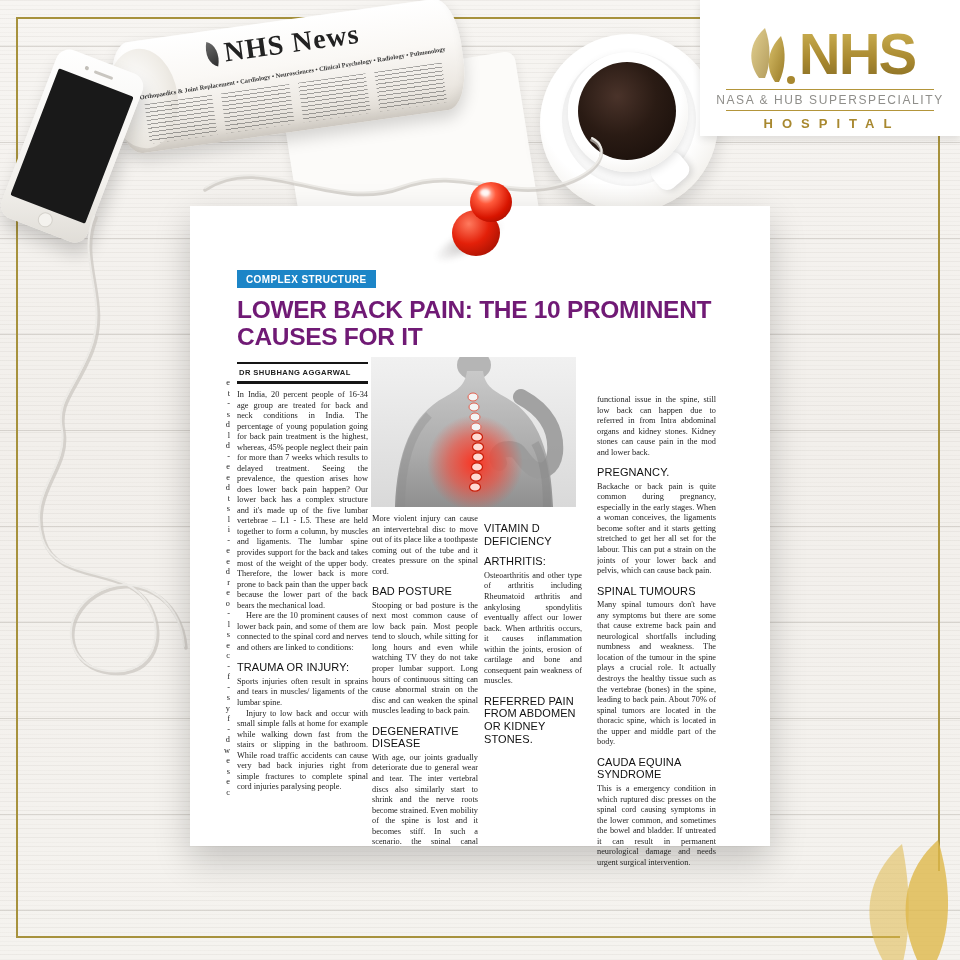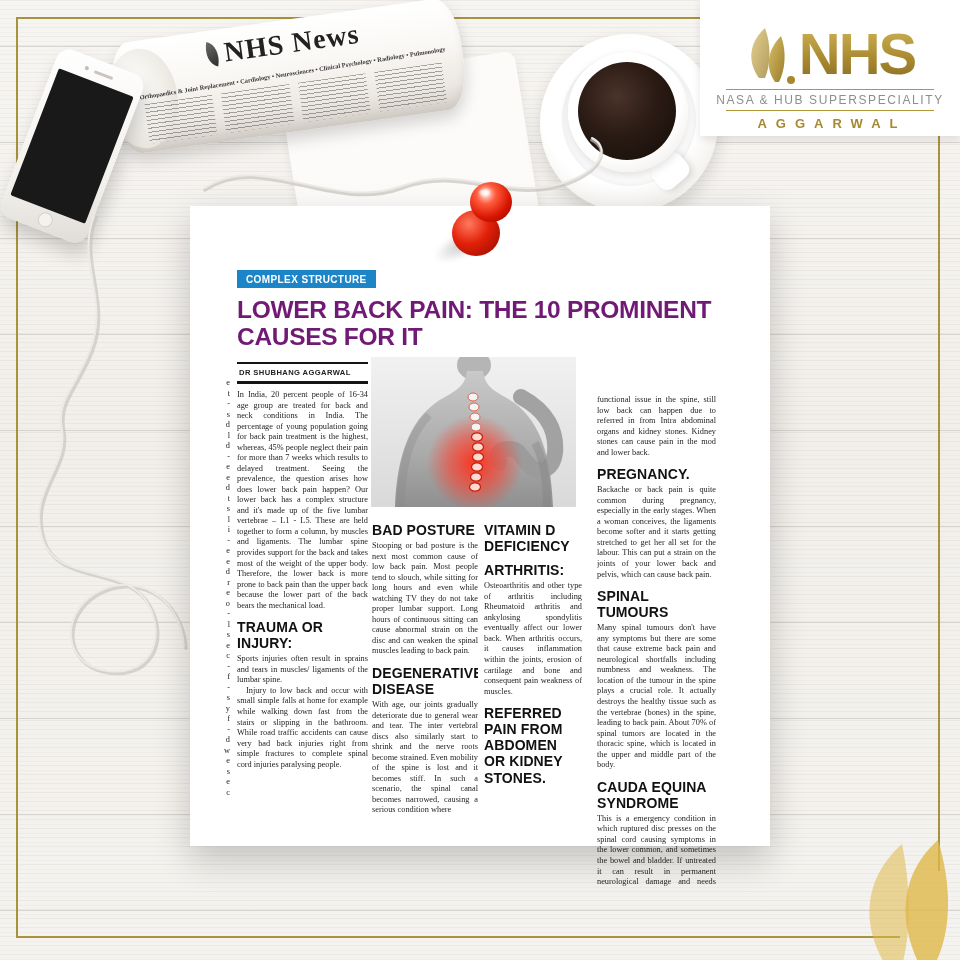--- a/index.html
+++ b/index.html
@@ -75,21 +75,21 @@
     font-weight:800;color:#701a75;letter-spacing:-.3px;}
   .byline-block{position:absolute;left:47px;top:156px;width:131px;}
   .byline-rule-top{height:2px;background:#151515;width:100%;}
   .byline{font-size:7.6px;font-weight:700;letter-spacing:.4px;color:#222;margin:4px 0 4px 2px;}
   .byline-rule-bot{height:3px;background:#151515;width:100%;}
   .photo{position:absolute;left:181px;top:151px;width:205px;height:150px;overflow:hidden;}
   .acol{position:absolute;overflow:hidden;font-family:"Liberation Serif",serif;font-size:8.3px;
     line-height:1.27;color:#1d1d1d;}
   .acol .ap{text-align:justify;margin:0;}
   .acol .ap + .ap{text-indent:9px;}
-  .acol .ah{font-family:"Liberation Sans",sans-serif;font-weight:700;font-size:14px;color:#111;
+  .acol .ah{font-family:"Liberation Sans",sans-serif;font-weight:400;font-size:11px;color:#111;
     margin:8px 0 3px;letter-spacing:.1px;line-height:1.15;}
   .col-1{left:47px;top:184px;width:131px;height:452px;}
   .col-2{left:182px;top:308px;width:106px;height:330px;}
   .col-3{left:294px;top:308px;width:98px;height:330px;}
   .col-4{left:407px;top:145px;width:119px;height:492px;margin-top:44px;}
   
   .pin{position:absolute;left:430px;top:180px;width:110px;height:100px;z-index:7;}
   .pin-shadow{position:absolute;left:0px;top:48px;width:78px;height:26px;border-radius:50%;
     background:radial-gradient(ellipse, rgba(40,30,30,.30) 0%, rgba(40,30,30,0) 70%);
     transform:rotate(-28deg);filter:blur(2px);}
@@ -157,21 +157,21 @@
         </defs>
         <path d="M14,54 C2,38 4,18 20,4 C26,20 26,40 20,54 Z" fill="url(#gl)" opacity=".75"></path>
         <path d="M30,58 C20,44 22,26 36,12 C42,28 40,46 34,58 Z" fill="url(#gl)"></path>
         <circle cx="46" cy="56" r="4" fill="#a8882f"></circle>
       </svg>
       <span class="logo-nhs">NHS</span>
     </div>
     <div class="logo-rule"></div>
     <div class="logo-tagline">NASA &amp; HUB SUPERSPECIALITY</div>
     <div class="logo-rule"></div>
-    <div class="logo-hospital">AGGARWAL</div>
+    <div class="logo-hospital">HOSPITAL</div>
   </div>
 
   <svg class="cable" width="960" height="960">
     <g fill="none" stroke-linecap="round">
       <path d="M205,190 C262,152 332,214 402,188 C462,166 502,202 560,186 C600,174 612,150 592,140" stroke="#c9c5bf" stroke-width="3.5" opacity=".7"></path>
       <path d="M205,188 C262,150 332,212 402,186 C462,164 502,200 560,184 C600,172 612,148 592,138" stroke="#eceae6" stroke-width="2"></path>
       <path d="M96,218 C78,262 112,302 92,352 C76,392 58,402 64,432 C70,470 30,492 44,540 C58,586 128,566 150,606 C170,642 150,682 104,672 C66,664 62,618 96,596 C134,572 182,596 186,648" stroke="#c9c5bf" stroke-width="3.5" opacity=".7"></path>
       <path d="M94,216 C76,260 110,300 90,350 C74,390 56,400 62,430 C68,468 28,490 42,538 C56,584 126,564 148,604 C168,640 148,680 102,670 C64,662 60,616 94,594 C132,570 180,594 184,646" stroke="#eceae6" stroke-width="2"></path>
     </g>
   </svg>
@@ -262,25 +262,27 @@
           <ellipse cx="107" cy="100" rx="5.5" ry="4.2"></ellipse>
             <ellipse cx="106" cy="110" rx="5.5" ry="4.2"></ellipse>
           <ellipse cx="105" cy="120" rx="5.5" ry="4.2"></ellipse>
             <ellipse cx="104" cy="130" rx="5.5" ry="4.2"></ellipse>
         </g>
       </svg>
     </div>
 
     <div class="acol col-1">
         <div class="ap">In India, 20 percent people of 16-34 age group are treated for back and neck conditions in India. The percentage of young population going for back pain treatment is the highest, whereas, 45% people neglect their pain for more than 7 weeks which results to delayed treatment. Seeing the prevalence, the question arises how does lower back pain happen? Our lower back has a complex structure and it's made up of the five lumbar vertebrae – L1 - L5. These are held together to form a column, by muscles and ligaments. The lumbar spine provides support for the back and takes most of the weight of the upper body. Therefore, the lower back is more prone to back pain than the upper back because the lower part of the back bears the mechanical load.</div>
+        <div class="ap">Here are the 10 prominent causes of lower back pain, and some of them are connected to the spinal cord and nerves and others are linked to conditions:</div>
         <div class="ah">TRAUMA OR INJURY:</div>
         <div class="ap">Sports injuries often result in sprains and tears in muscles/ ligaments of the lumbar spine.</div>
         <div class="ap">Injury to low back and occur with small simple falls at home for example while walking down fast from the stairs or slipping in the bathroom. While road traffic accidents can cause very bad back injuries right from simple fractures to complete spinal cord injuries paralysing people.</div>
       </div>
     <div class="acol col-2">
+        <div class="ap">More violent injury can cause an intervertebral disc to move out of its place like a toothpaste coming out of the tube and it creates pressure on the spinal cord.</div>
         <div class="ah">BAD POSTURE</div>
         <div class="ap">Stooping or bad posture is the next most common cause of low back pain. Most people tend to slouch, while sitting for long hours and even while watching TV they do not take proper lumbar support. Long hours of continuous sitting can cause abnormal strain on the disc and can weaken the spinal muscles leading to back pain.</div>
         <div class="ah">DEGENERATIVE DISEASE</div>
         <div class="ap">With age, our joints gradually deteriorate due to general wear and tear. The inter vertebral discs also similarly start to shrink and the nerve roots become strained. Even mobility of the spine is lost and it becomes stiff. In such a scenario, the spinal canal becomes narrowed, causing a serious condition where</div>
       </div>
     <div class="acol col-3">
         <div class="ah">VITAMIN D DEFICIENCY</div>
         <div class="ah">ARTHRITIS:</div>
         <div class="ap">Osteoarthritis and other type of arthritis including Rheumatoid arthritis and ankylosing spondylitis eventually affect our lower back. When arthritis occurs, it causes inflammation within the joints, erosion of cartilage and bone and consequent pain weakness of muscles.</div>
         <div class="ah">REFERRED PAIN FROM ABDOMEN OR KIDNEY STONES.</div>

